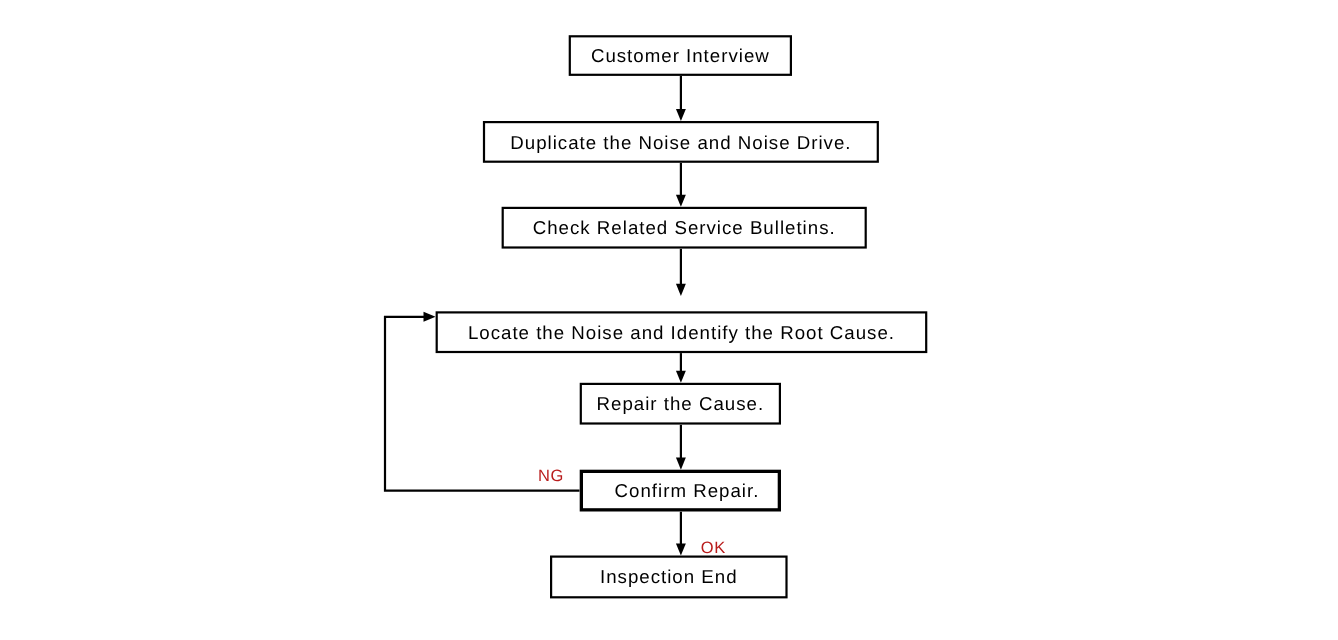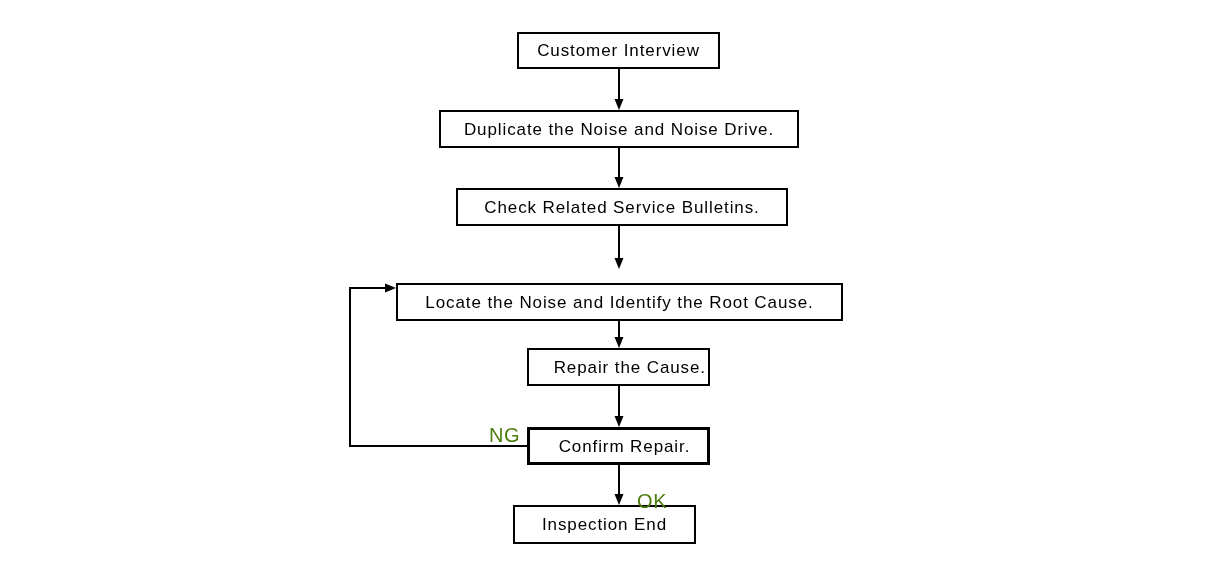--- a/index.html
+++ b/index.html
@@ -39,23 +39,23 @@
   }
   .node.emphasis {
     border-width: 3px;
   }
   .node-label {
     display: block;
     padding: 0 2px;
   }
   .edge-label {
     position: absolute;
-    font-size: 20px;
+    font-size: 15px;
     letter-spacing: 0.6px;
-    color: #4d7c0f;
+    color: #b91c1c;
     white-space: nowrap;
     line-height: 1;
   }
   svg.connectors {
     position: absolute;
     left: 0;
     top: 0;
     width: 1216px;
     height: 582px;
     pointer-events: none;
@@ -108,29 +108,29 @@
   </div>
 
   <div class="node" style="left:456px; top:188px; width:332px; height:38px;">
     <span class="node-label">Check Related Service Bulletins.</span>
   </div>
 
   <div class="node" style="left:396px; top:269px; width:447px; height:38px;margin-top:14px;">
     <span class="node-label">Locate the Noise and Identify the Root Cause.</span>
   </div>
 
-  <div class="node" style="left:527px; top:348px; width:183px; height:38px;justify-content:flex-end;">
+  <div class="node" style="left:527px; top:348px; width:183px; height:38px;">
     <span class="node-label">Repair the Cause.</span>
   </div>
 
   <div class="node emphasis" style="left:527px; top:427px; width:183px; height:38px;padding-left:12px;">
     <span class="node-label">Confirm Repair.</span>
   </div>
 
-  <div class="node" style="left:513px; top:505px; width:183px; height:39px;text-align:center;">
+  <div class="node" style="left:500px; top:505px; width:216px; height:39px;text-align:center;">
     <span class="node-label">Inspection End</span>
   </div>
 
   <div class="edge-label" style="left:489px; top:425px;">NG</div>
 
   <div class="edge-label" style="left:637px; top:491px;">OK</div>
 
 </div>
 
 </body></html>

